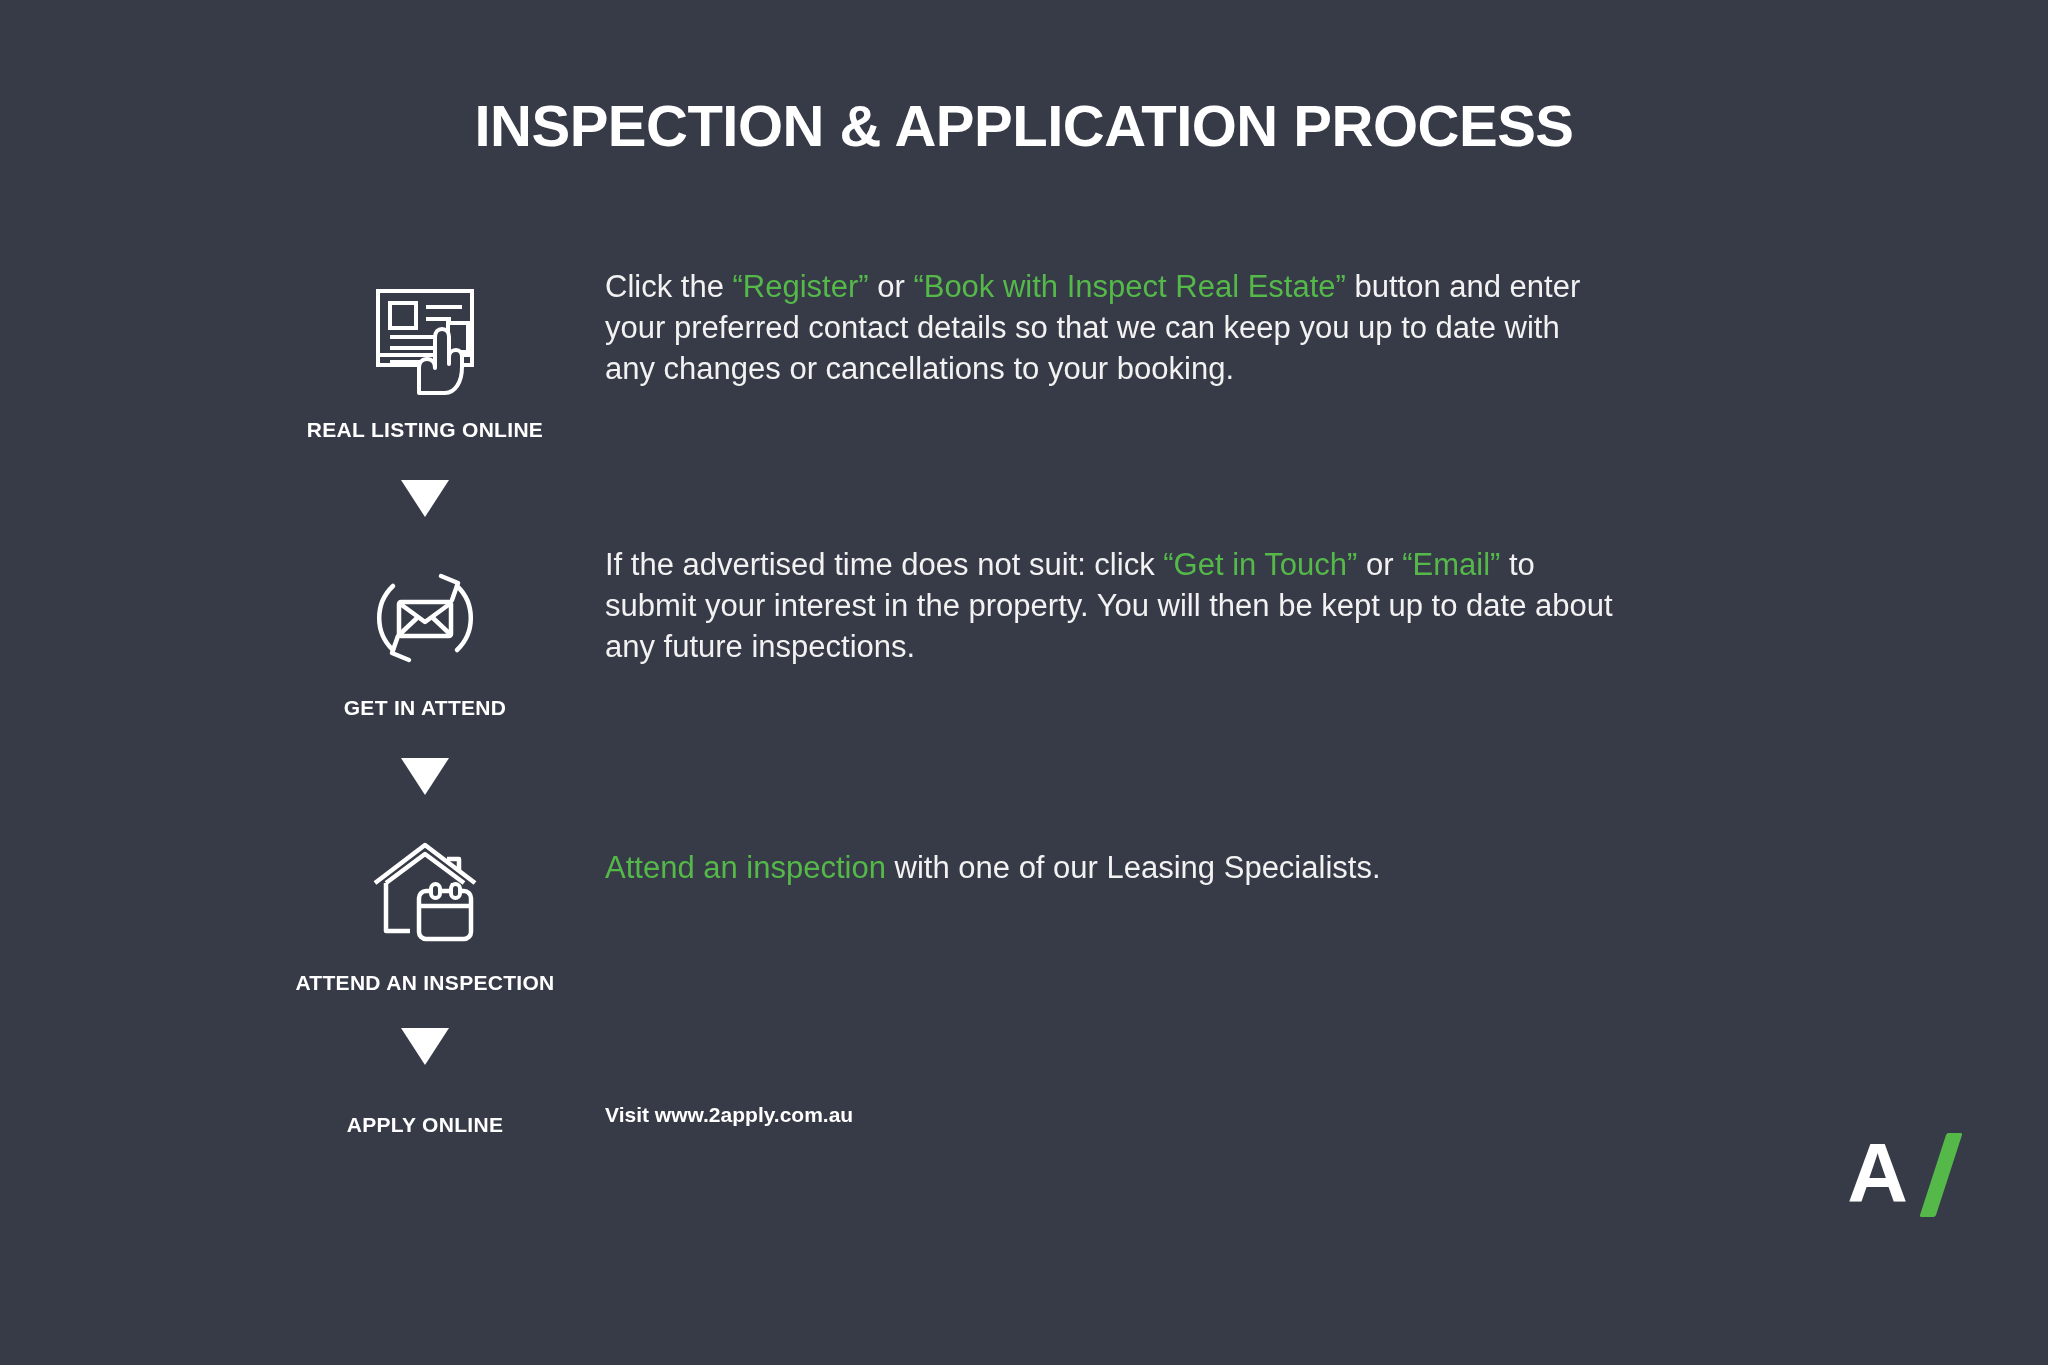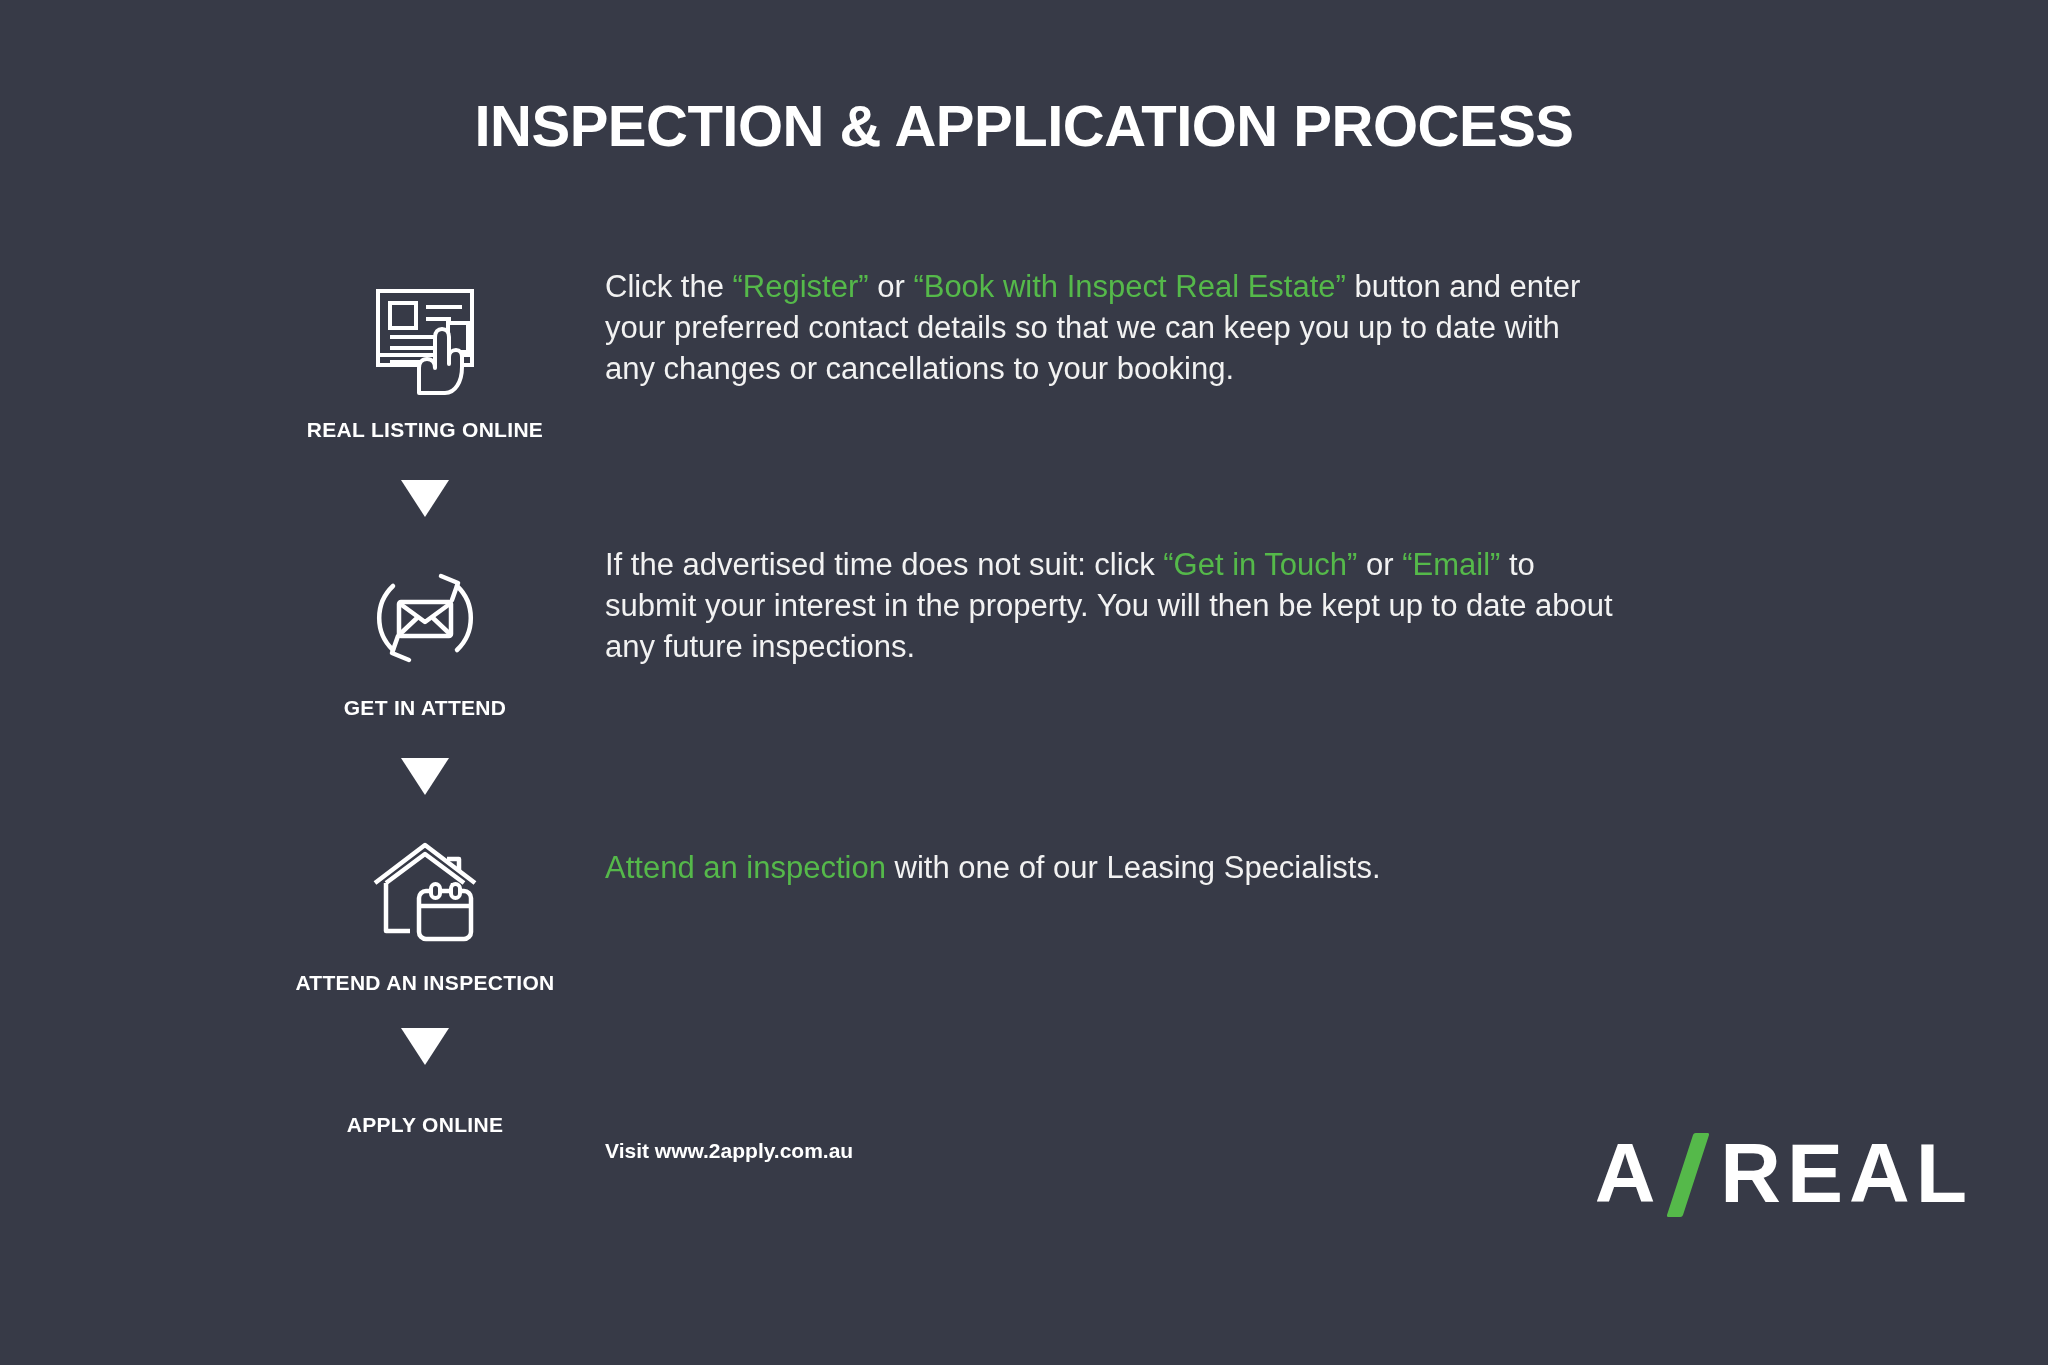--- a/index.html
+++ b/index.html
@@ -76,21 +76,20 @@
     width: 1010px;
     font-size: 31px;
     line-height: 1.33;
     color: #f2f2f2;
     font-weight: 400;
   }
 
   .accent { color: #55b94a; }
 
   .visit-line {
-    margin-top: 36px;
     font-size: 21px;
     font-weight: 700;
     color: #ffffff;
   }
 
   
   .connector {
     position: absolute;
     left: 280px;
     width: 290px;
@@ -244,14 +243,13 @@
     <div class="step-body" style="top:6px;">
       <div class="visit-line">Visit www.2apply.com.au</div>
     </div>
   </div>
 
 </div>
 
 <div class="logo">
   <span class="logo-a">A</span>
   <span class="logo-slash"></span>
-  <span class="logo-real">REAL</span>
 </div>
 
 </body></html>

